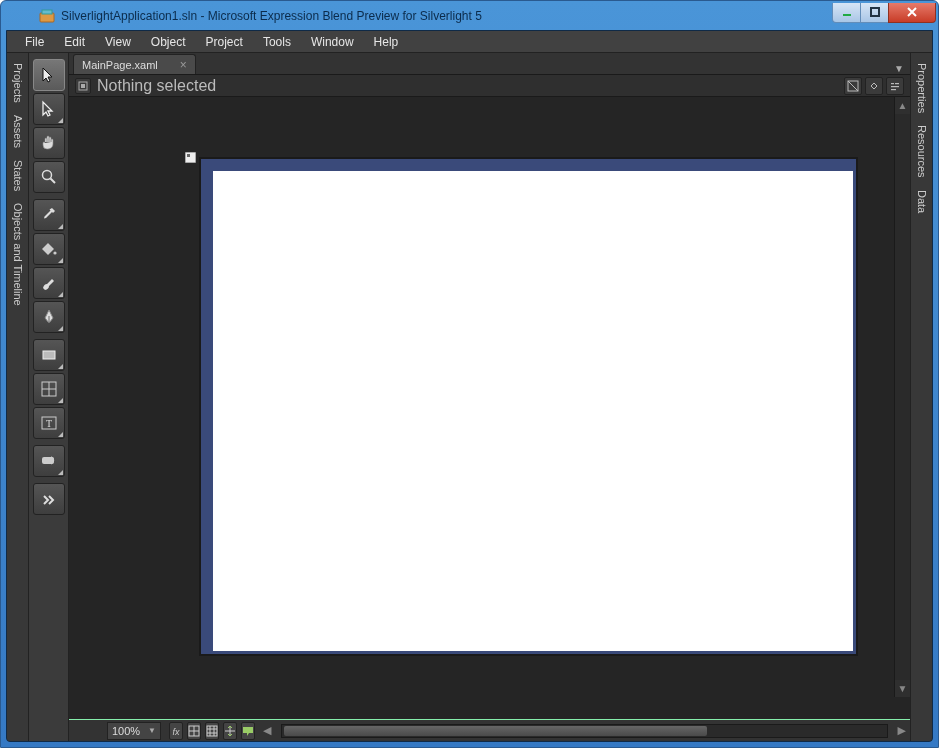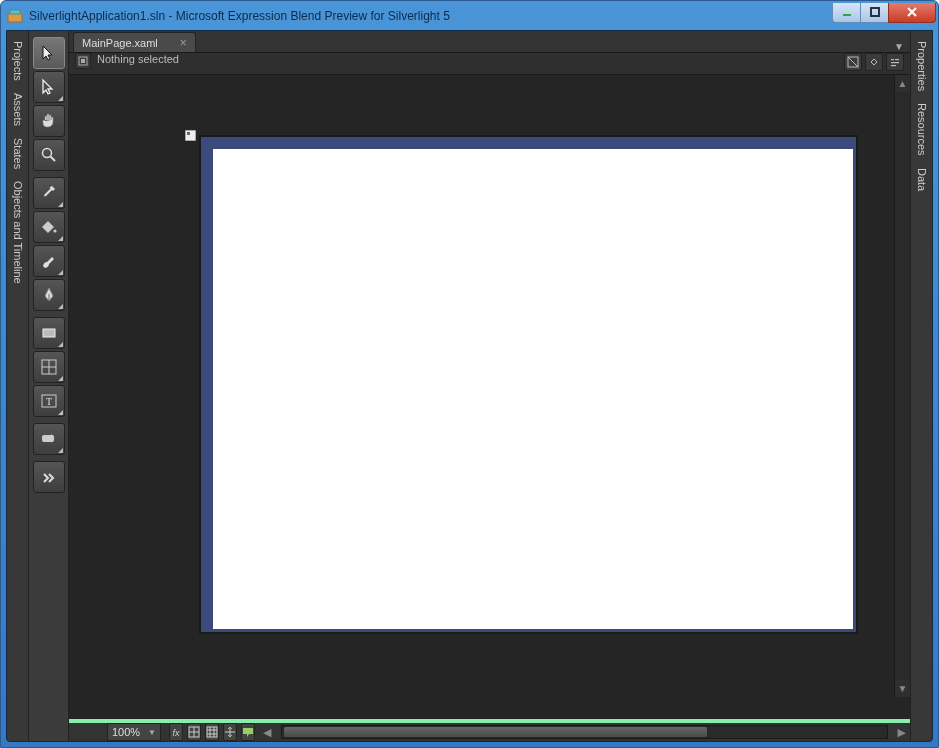--- a/index.html
+++ b/index.html
@@ -12,20 +12,21 @@
   border: 1px solid #2a5a90;
   border-radius: 6px 6px 0 0;
   position: relative;
   display: flex; flex-direction: column;
 }
 .titlebar {
   height: 29px;
   display: flex; align-items: center;
   padding-left: 6px;
   color: #111;
+  margin-left: 32px;
 }
 .titlebar .app-icon { width: 16px; height: 16px; margin-right: 6px; }
 .titlebar .title { flex: 1; font-size: 12px; color: #0b2b4b; }
 .winbtns { display: flex; height: 20px; margin-right: 2px; margin-top: -6px;}
 .winbtn {
   width: 29px; height: 20px;
   background: linear-gradient(to bottom,#d7e5f6,#a9c6e6);
   border: 1px solid #638db9; border-top: none;
   display: flex; align-items: center; justify-content: center;
   margin-left: -1px;
@@ -130,23 +131,23 @@
 }
 .doctab .x { color:#999; cursor:pointer; font-size:12px; line-height:10px; }
 .doctabs .flex { flex:1; }
 .doctabs .drop { color:#aaa; padding:0 6px; font-size:10px; cursor:pointer; }
 
 
 .selbar {
   height: 22px;
   background: #2f2f2f;
   border-bottom: 1px solid #1a1a1a;
-  display:flex; 
+  display:flex; align-items:center;
   padding: 0 6px;
-  color:#bbb; font-size:11px;
+  color:#bbb; font-size:16px;
 }
 .selbar .chip {
   background:#3b3b3b; border:1px solid #222;
   width:16px; height:16px; border-radius:2px;
   display:flex;align-items:center;justify-content:center;
   margin-right:6px;
 }
 .selbar .flex{flex:1;}
 .selbar .ico {
   width:18px;height:18px; background:#3b3b3b; border:1px solid #222; border-radius:2px;
@@ -183,21 +184,21 @@
   background:#2f2f2f; border-left:1px solid #1a1a1a;
   display:flex; flex-direction:column; align-items:center;
 }
 .vp-ruler .arr { color:#888; font-size:10px; padding:3px 0; cursor:pointer; }
 .vp-ruler .track { flex:1; background:#2a2a2a; width:100%; position:relative; }
 
 
 .statusbar {
   height: 22px;
   background:#333;
-  border-top:4px solid #86efac;
+  border-top:1px solid #86efac;
   display:flex; align-items:center;
   color:#ddd; font-size:11px;
 }
 .statusbar .zoom {
   margin-left: 38px;
   background:#444; border:1px solid #222;
   height:18px; width:54px;
   display:flex;align-items:center;justify-content:space-between;
   padding:0 4px;
 }
@@ -245,20 +246,30 @@
       <div class="winbtn close">
           <svg viewBox="0 0 12 12">
             <path d="M2 2 L10 10 M10 2 L2 10" stroke="#fff" stroke-width="2"></path>
           </svg>
         </div>
     </div>
   </div>
 
   <div class="client">
 
+    <div class="mainmenu">
+      <span class="mi">File</span>
+      <span class="mi">Edit</span>
+      <span class="mi">View</span>
+      <span class="mi">Object</span>
+      <span class="mi">Project</span>
+      <span class="mi">Tools</span>
+      <span class="mi">Window</span>
+      <span class="mi">Help</span>
+    </div>
 
     <div class="body">
 
       <div class="left-strip">
         <span class="vlabel">Projects</span>
         <span class="vlabel">Assets</span>
         <span class="vlabel">States</span>
         <span class="vlabel">Objects and Timeline</span>
       </div>
 

